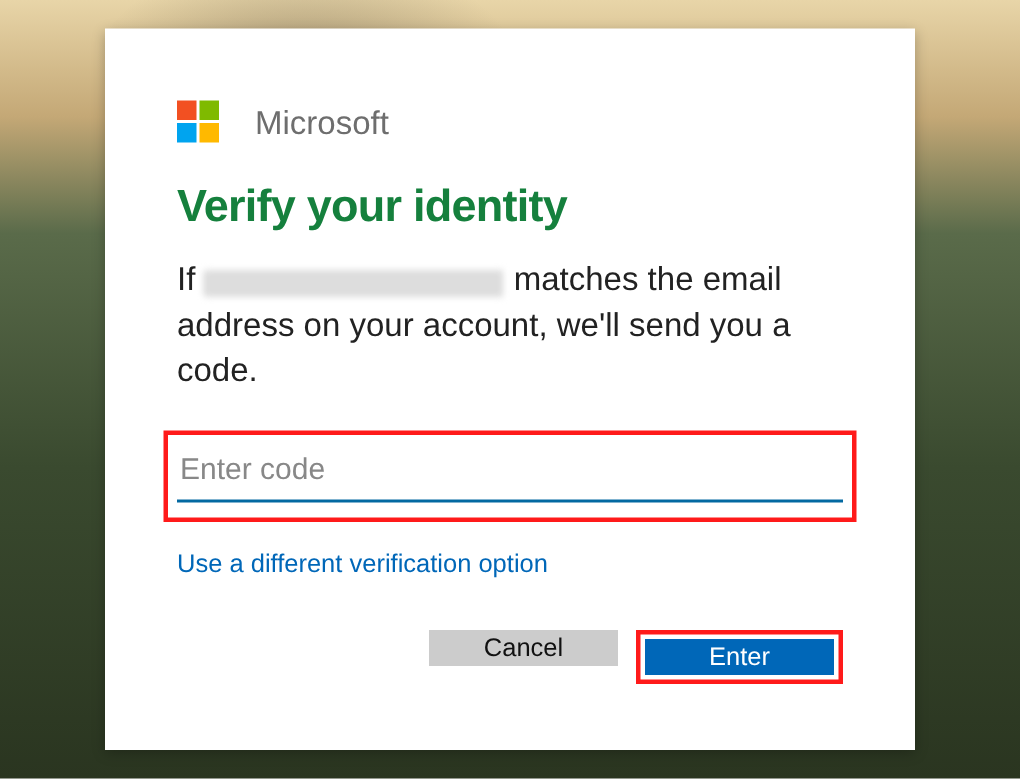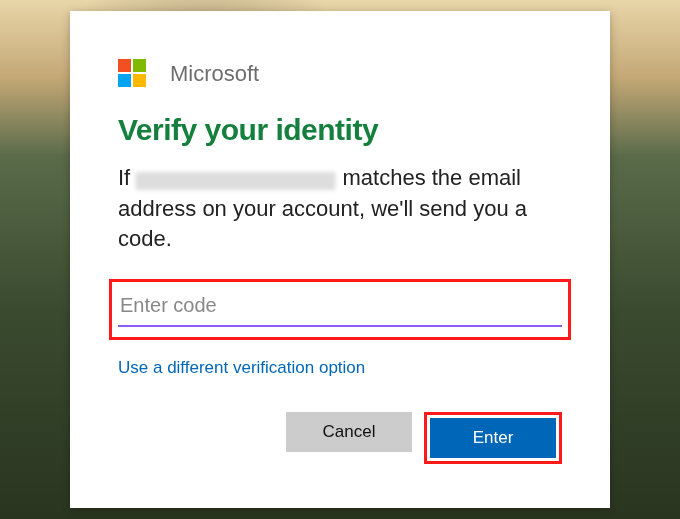--- a/index.html
+++ b/index.html
@@ -72,21 +72,21 @@
       border-radius: 2px;
     }
     .highlight-input {
       border: 3px solid #ff1a1a;
       padding: 6px 6px 10px 6px;
       margin: 0 -9px 18px -9px;
     }
     .code-input {
       width: 100%;
       border: none;
-      border-bottom: 2px solid #8b5cf6;
+      border-bottom: 2px solid #0369a1;
       font-size: 20px;
       padding: 6px 2px 8px 2px;
       outline: none;
       color: #111;
       background: transparent;
     }
     .code-input::placeholder { color: #888; }
     .alt-link {
       color: #0067b8;
       font-size: 17px;
@@ -95,21 +95,21 @@
       margin-bottom: 34px;
       cursor: pointer;
     }
     .button-row {
       display: flex;
       justify-content: flex-end;
       gap: 12px;
     }
     .btn {
       min-width: 126px;
-      height: 40px;
+      height: 24px;
       border: none;
       font-size: 17px;
       cursor: pointer;
       font-family: inherit;
     }
     .btn-secondary { background: #cccccc; color: #111; }
     .btn-primary { background: #0067b8; color: #fff; }
     .highlight-next {
       border: 3px solid #ff1a1a;
       padding: 3px;

